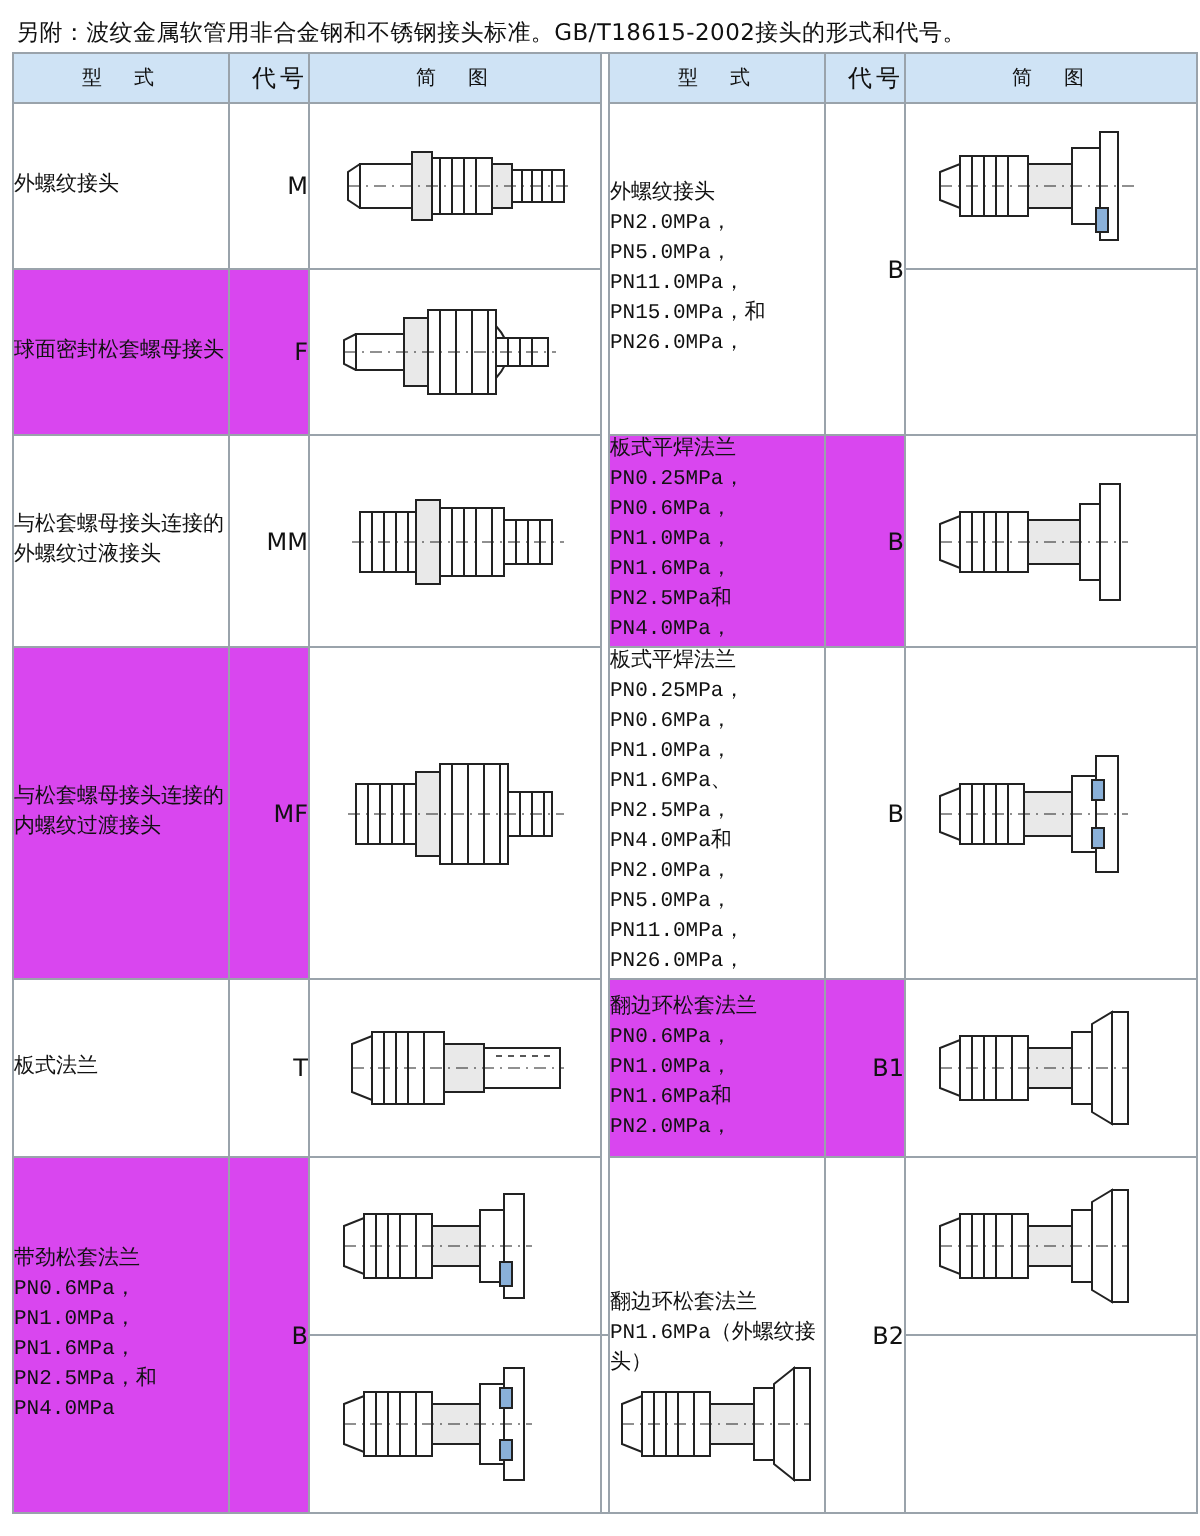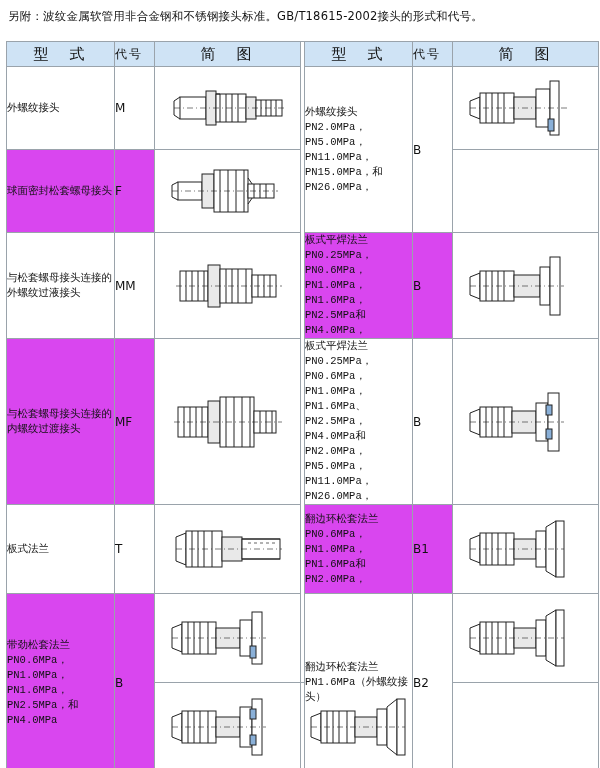--- a/index.html
+++ b/index.html
@@ -6,53 +6,53 @@
   body{
     width:600px;height:768px;
     font-family:"DejaVu Sans","Liberation Sans",sans-serif;
     color:#111;
     overflow:hidden;
   }
   .page{width:600px;height:768px;position:relative;box-sizing:border-box;padding:0 6px;}
   .caption{
     font-size:11.5px;
     line-height:16px;
-    padding:8px 2px 17px 2px;
+    padding:8px 2px 2px 2px;
     letter-spacing:0.2px;
     white-space:nowrap;
   }
   table.main{
     border-collapse:collapse;
     width:588px;
     table-layout:fixed;
     border:1px solid #9aa3ab;
   }
   table.main td,table.main th{
     border:1px solid #9aa3ab;
     vertical-align:middle;
     padding:0;
   }
   .hdr{
     background:#cfe3f5;
     text-align:center;
-    font-size:15px;
+    font-size:10px;
     font-weight:normal;
     height:24px;
     letter-spacing:3px;
   }
   .hdr.code{letter-spacing:2px;}
   .nm{
     font-size:10.5px;
     line-height:15px;
     padding:5px 5px;
     font-family:Liberation Mono, monospace;
   }
   .nm .t{display:block;}
   .code{
-    text-align:left;
+    text-align:right;
     font-size:12px;
   }
   .yellow{background:#d946ef;}
   .white{background:#ffffff;}
   .fig{
     background:#ffffff;
     text-align:center;
   }
   .fig svg{display:block;margin:0 auto;}
   .colname{width:108px;}

